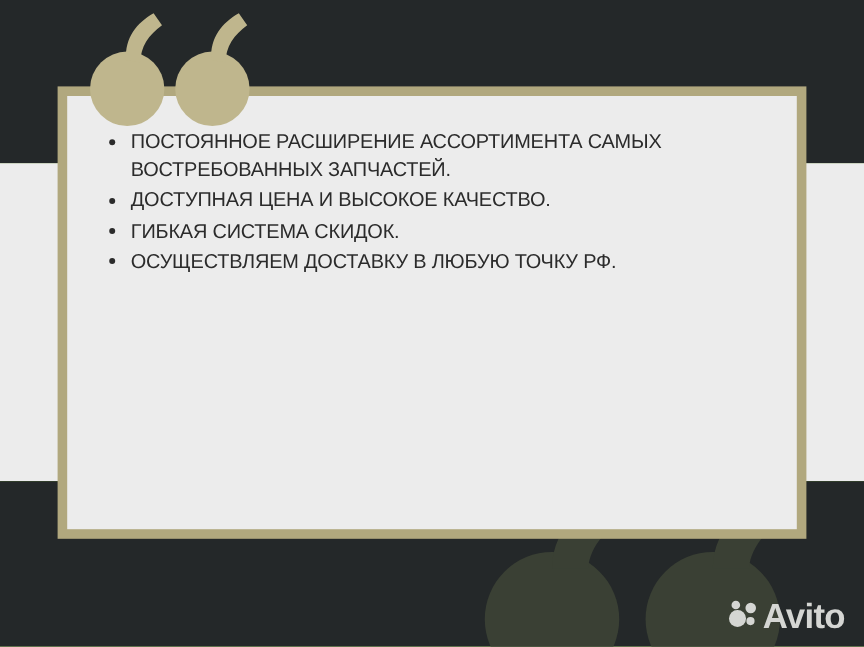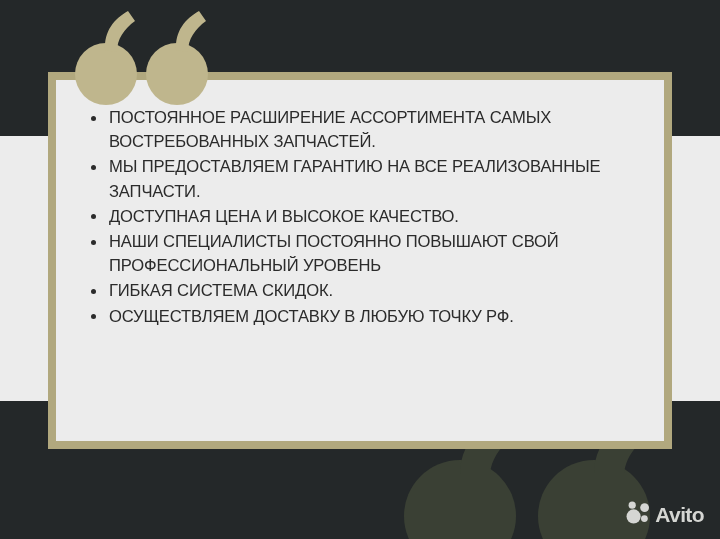--- a/index.html
+++ b/index.html
@@ -112,21 +112,21 @@
     right: 16px;
     bottom: 10px;
     display: flex;
     align-items: center;
     gap: 4px;
     z-index: 6;
   }
   .avito-dots { display: block; }
   .avito-word {
     color: #d5d6d3;
-    font-size: 21px;
+    font-size: 29px;
     line-height: 29px;
     font-weight: 700;
     letter-spacing: -0.6px;
     font-family: "Liberation Sans", sans-serif;
   }
 </style>
 </head>
 <body>
 
 <div id="poster">
@@ -154,23 +154,21 @@
         <circle cx="105" cy="66" r="31"></circle>
         <path d="M104 42 C103 23 113 11 127 3 L134 13 C123 21 116 31 116 44 Z"></path>
       </g>
     </svg>
   </div>
 
   <div class="card">
     <div class="card-inner">
       <ul class="bullet-list">
         <li>Постоянное расширение ассортимента самых востребованных запчастей.</li>
-        <li>Мы предоставляем гарантию на все реализованные запчасти.</li>
         <li>Доступная цена и высокое качество.</li>
-        <li>Наши специалисты постоянно повышают свой профессиональный уровень</li>
         <li>Гибкая система скидок.</li>
         <li>Осуществляем доставку в любую точку РФ.</li>
       </ul>
     </div>
   </div>
 
   <div class="avito-logo">
     <span class="avito-dots">
       <svg width="25" height="24" viewBox="0 0 25 24" xmlns="http://www.w3.org/2000/svg">
         <g fill="#d5d6d3">

